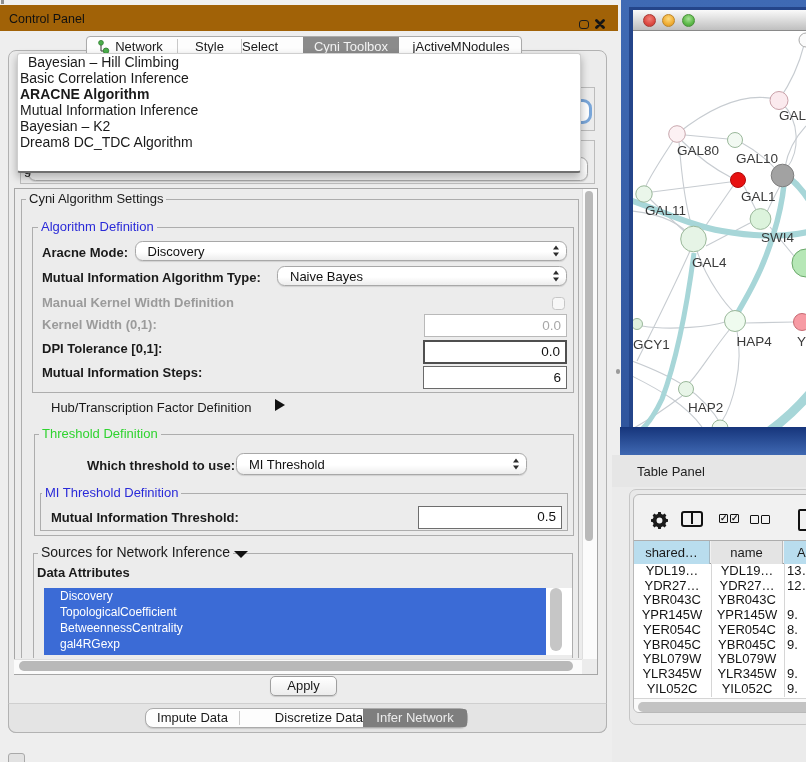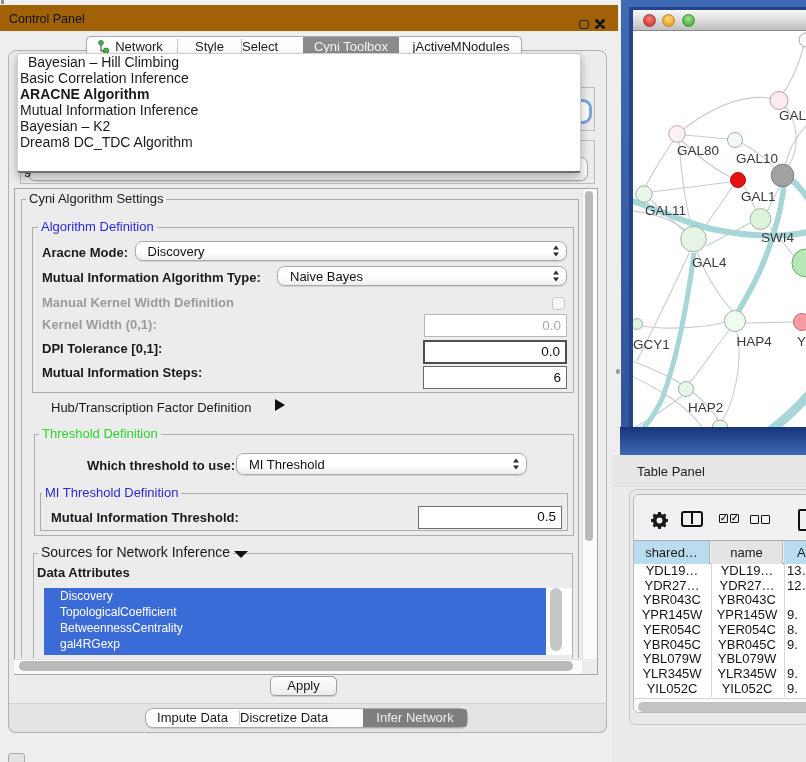--- a/index.html
+++ b/index.html
@@ -122,21 +122,21 @@
  <div style="width:502px;height:16px;background:#3b6bd6;color:#fff;font-size:12px;line-height:16px;padding-left:16px">galSSexp</div>
 </div>
 <div class="abs" style="left:550px;top:588px;width:12px;height:63px;background:#c6c6c6;border-radius:6px"></div>
 
 <div class="abs" style="left:270px;top:676px;width:67px;height:20px;border:1px solid #9f9f9f;border-radius:5px;background:linear-gradient(#fff,#ececec);box-shadow:0 1px 1px rgba(0,0,0,.15);text-align:center;line-height:18px">Apply</div>
 
 <div class="abs" style="left:8px;top:703px;width:599px;height:30px;background:#e4e4e4;border:1px solid #b2b2b2;border-top:1px solid #cfcfcf;border-radius:0 0 8px 8px"></div>
 <div class="abs" style="left:145px;top:708px;width:323px;height:20px;border:1px solid #ababab;border-radius:8px;background:#fdfdfd;box-shadow:0 1px 1px rgba(0,0,0,.12)">
  <div class="abs" style="left:0;top:0;width:93px;height:18px;line-height:18px;text-align:center">Impute Data</div>
  <div class="abs" style="left:93px;top:2px;width:1px;height:14px;background:#c9c9c9"></div>
- <div class="abs" style="left:94px;top:0;width:123px;height:18px;line-height:18px;text-align:left">Discretize Data</div>
+ <div class="abs" style="left:94px;top:0;width:123px;height:18px;line-height:18px;text-align:right">Discretize Data</div>
  <div class="abs" style="left:217px;top:0;width:104px;height:18px;line-height:18px;text-align:center;background:#7e7e7e;color:#ececec;border-radius:0 3px 3px 0">Infer Network</div>
 </div>
 
 <div class="abs" style="left:8px;top:753px;width:17px;height:12px;border:1px solid #a9a9a9;border-radius:3px;background:#e2e2e2"></div>
 
 <div class="abs" style="left:17px;top:53px;width:564px;height:120px;background:#fff;border:1px solid #cfcfcf;border-bottom:2px solid #6f6f6f;border-radius:3px;box-shadow:0 4px 9px rgba(0,0,0,.3);font-size:14px">
  <div style="height:16px;line-height:16px;padding-left:10px">Bayesian – Hill Climbing</div>
  <div style="height:16px;line-height:16px;padding-left:2px">Basic Correlation Inference</div>
  <div style="height:16px;line-height:16px;padding-left:2px;font-weight:bold">ARACNE Algorithm</div>
  <div style="height:16px;line-height:16px;padding-left:2px">Mutual Information Inference</div>

